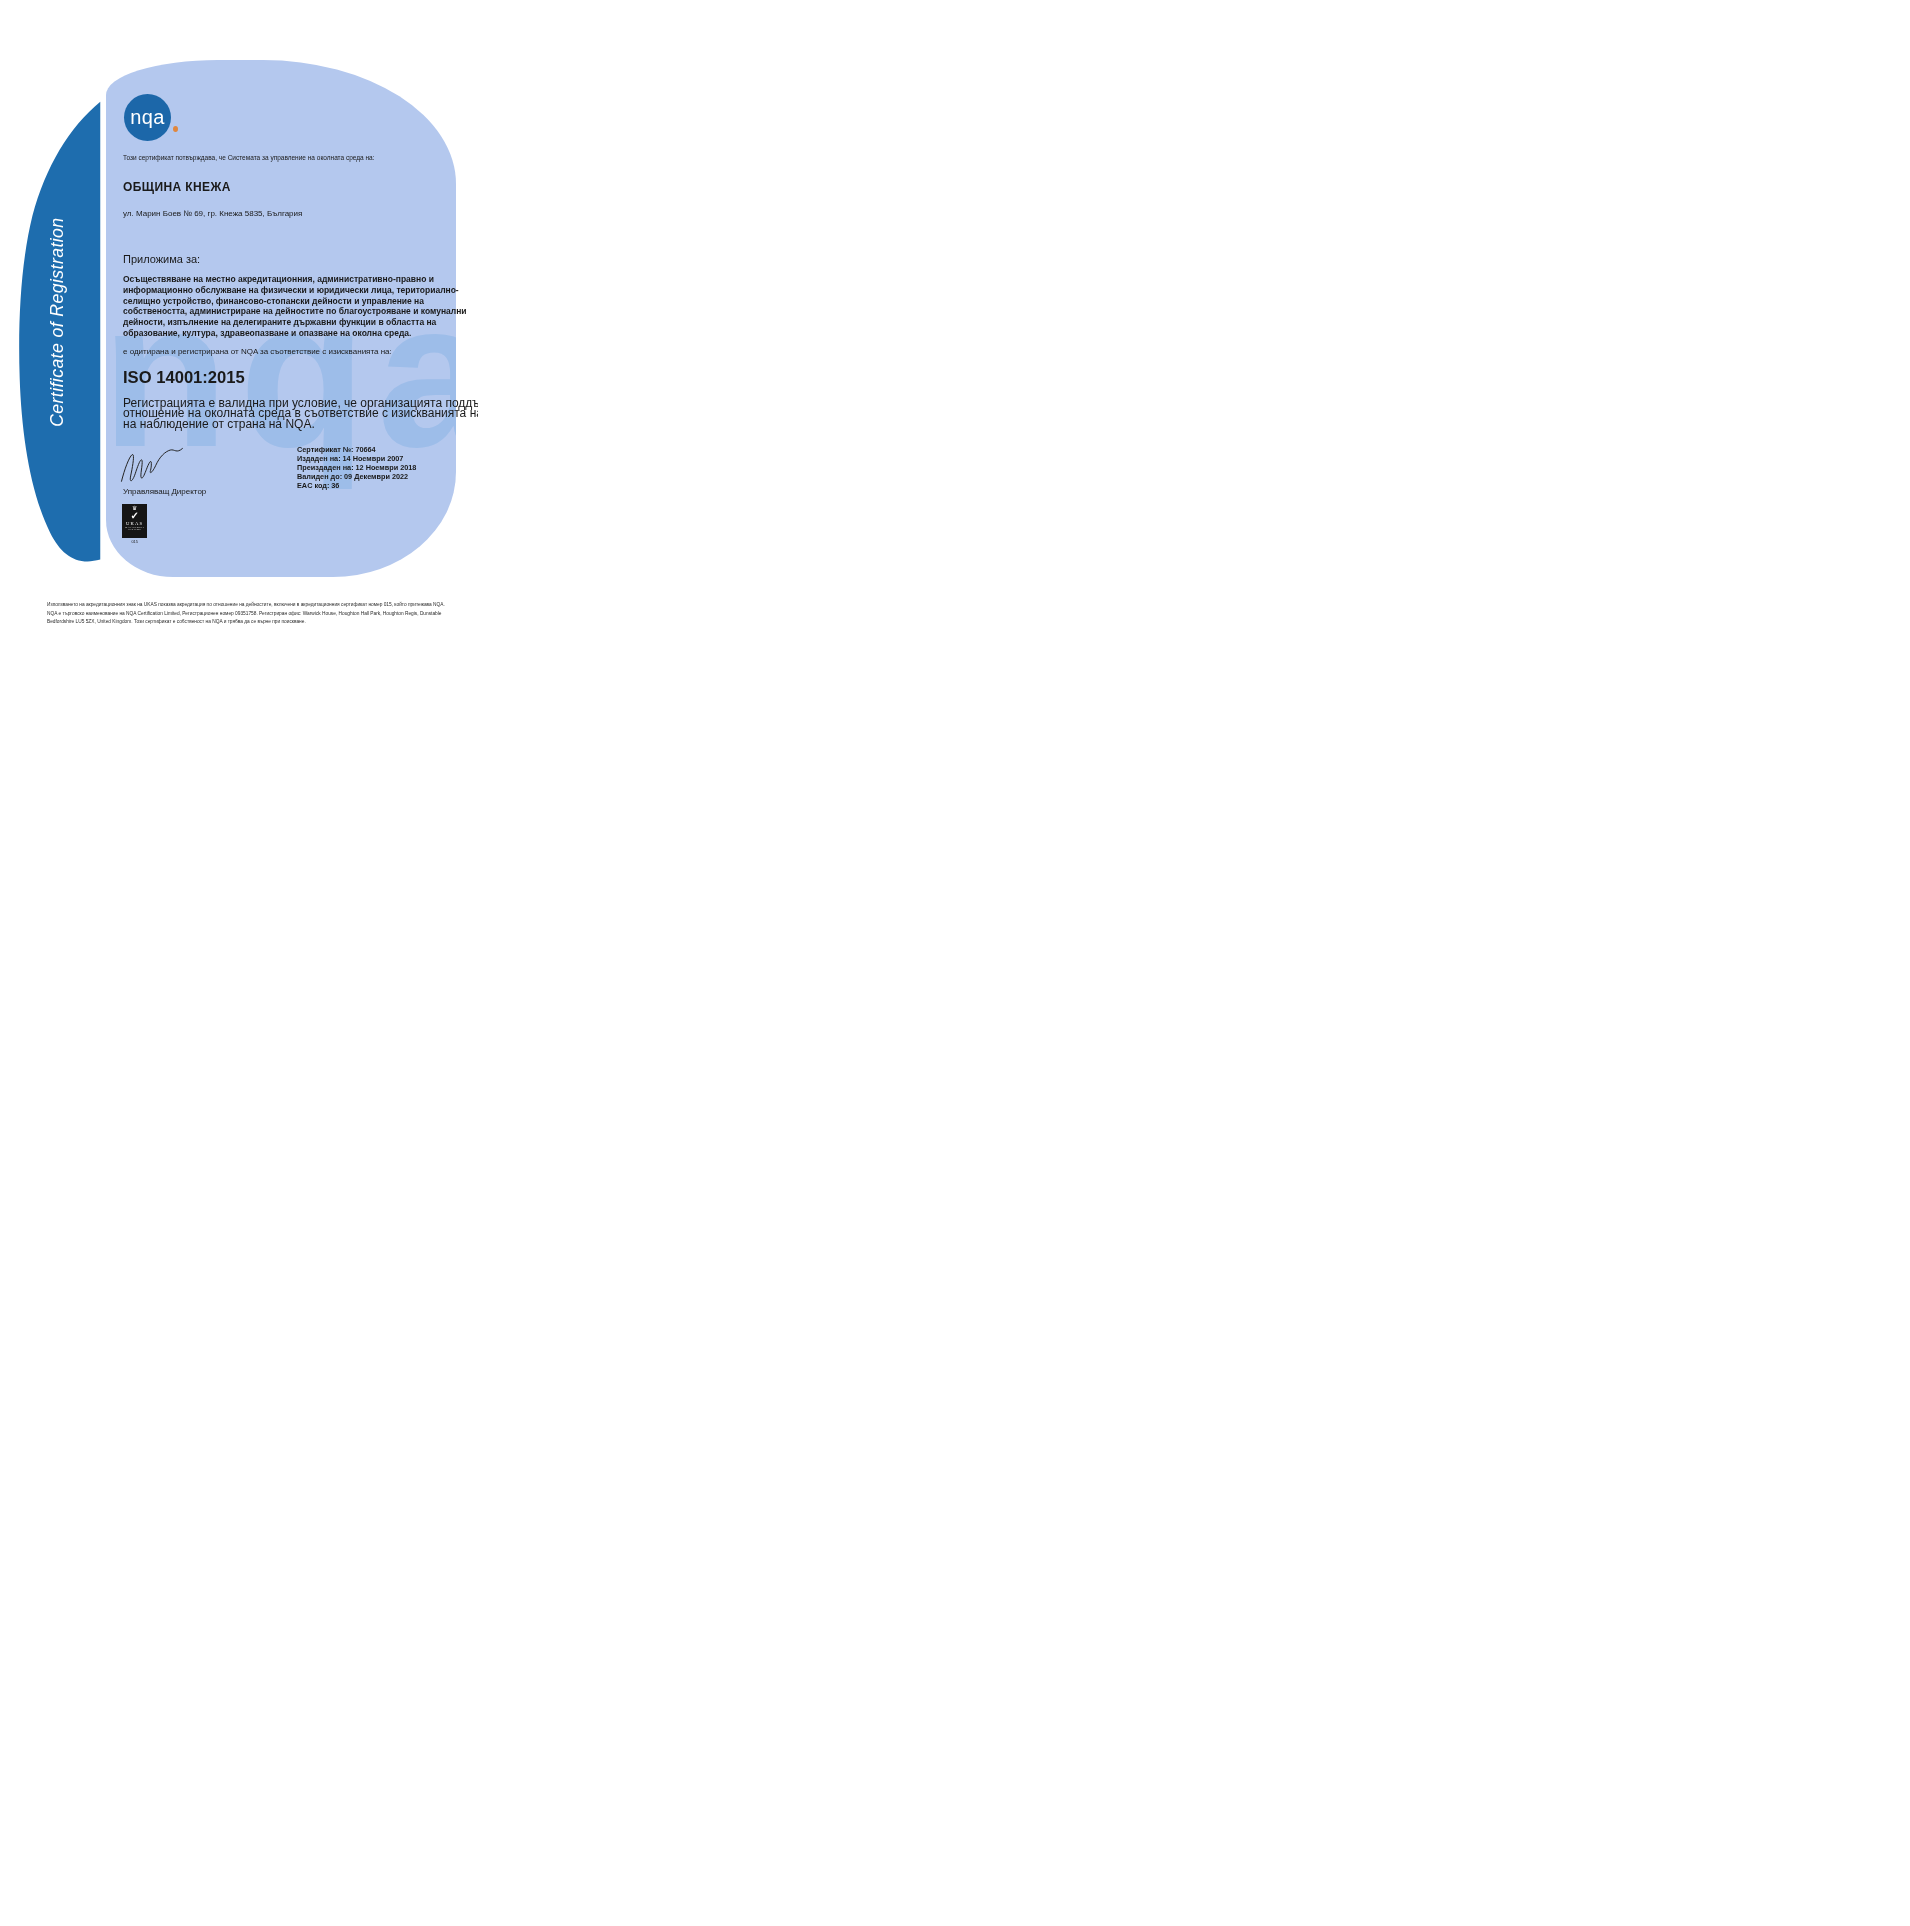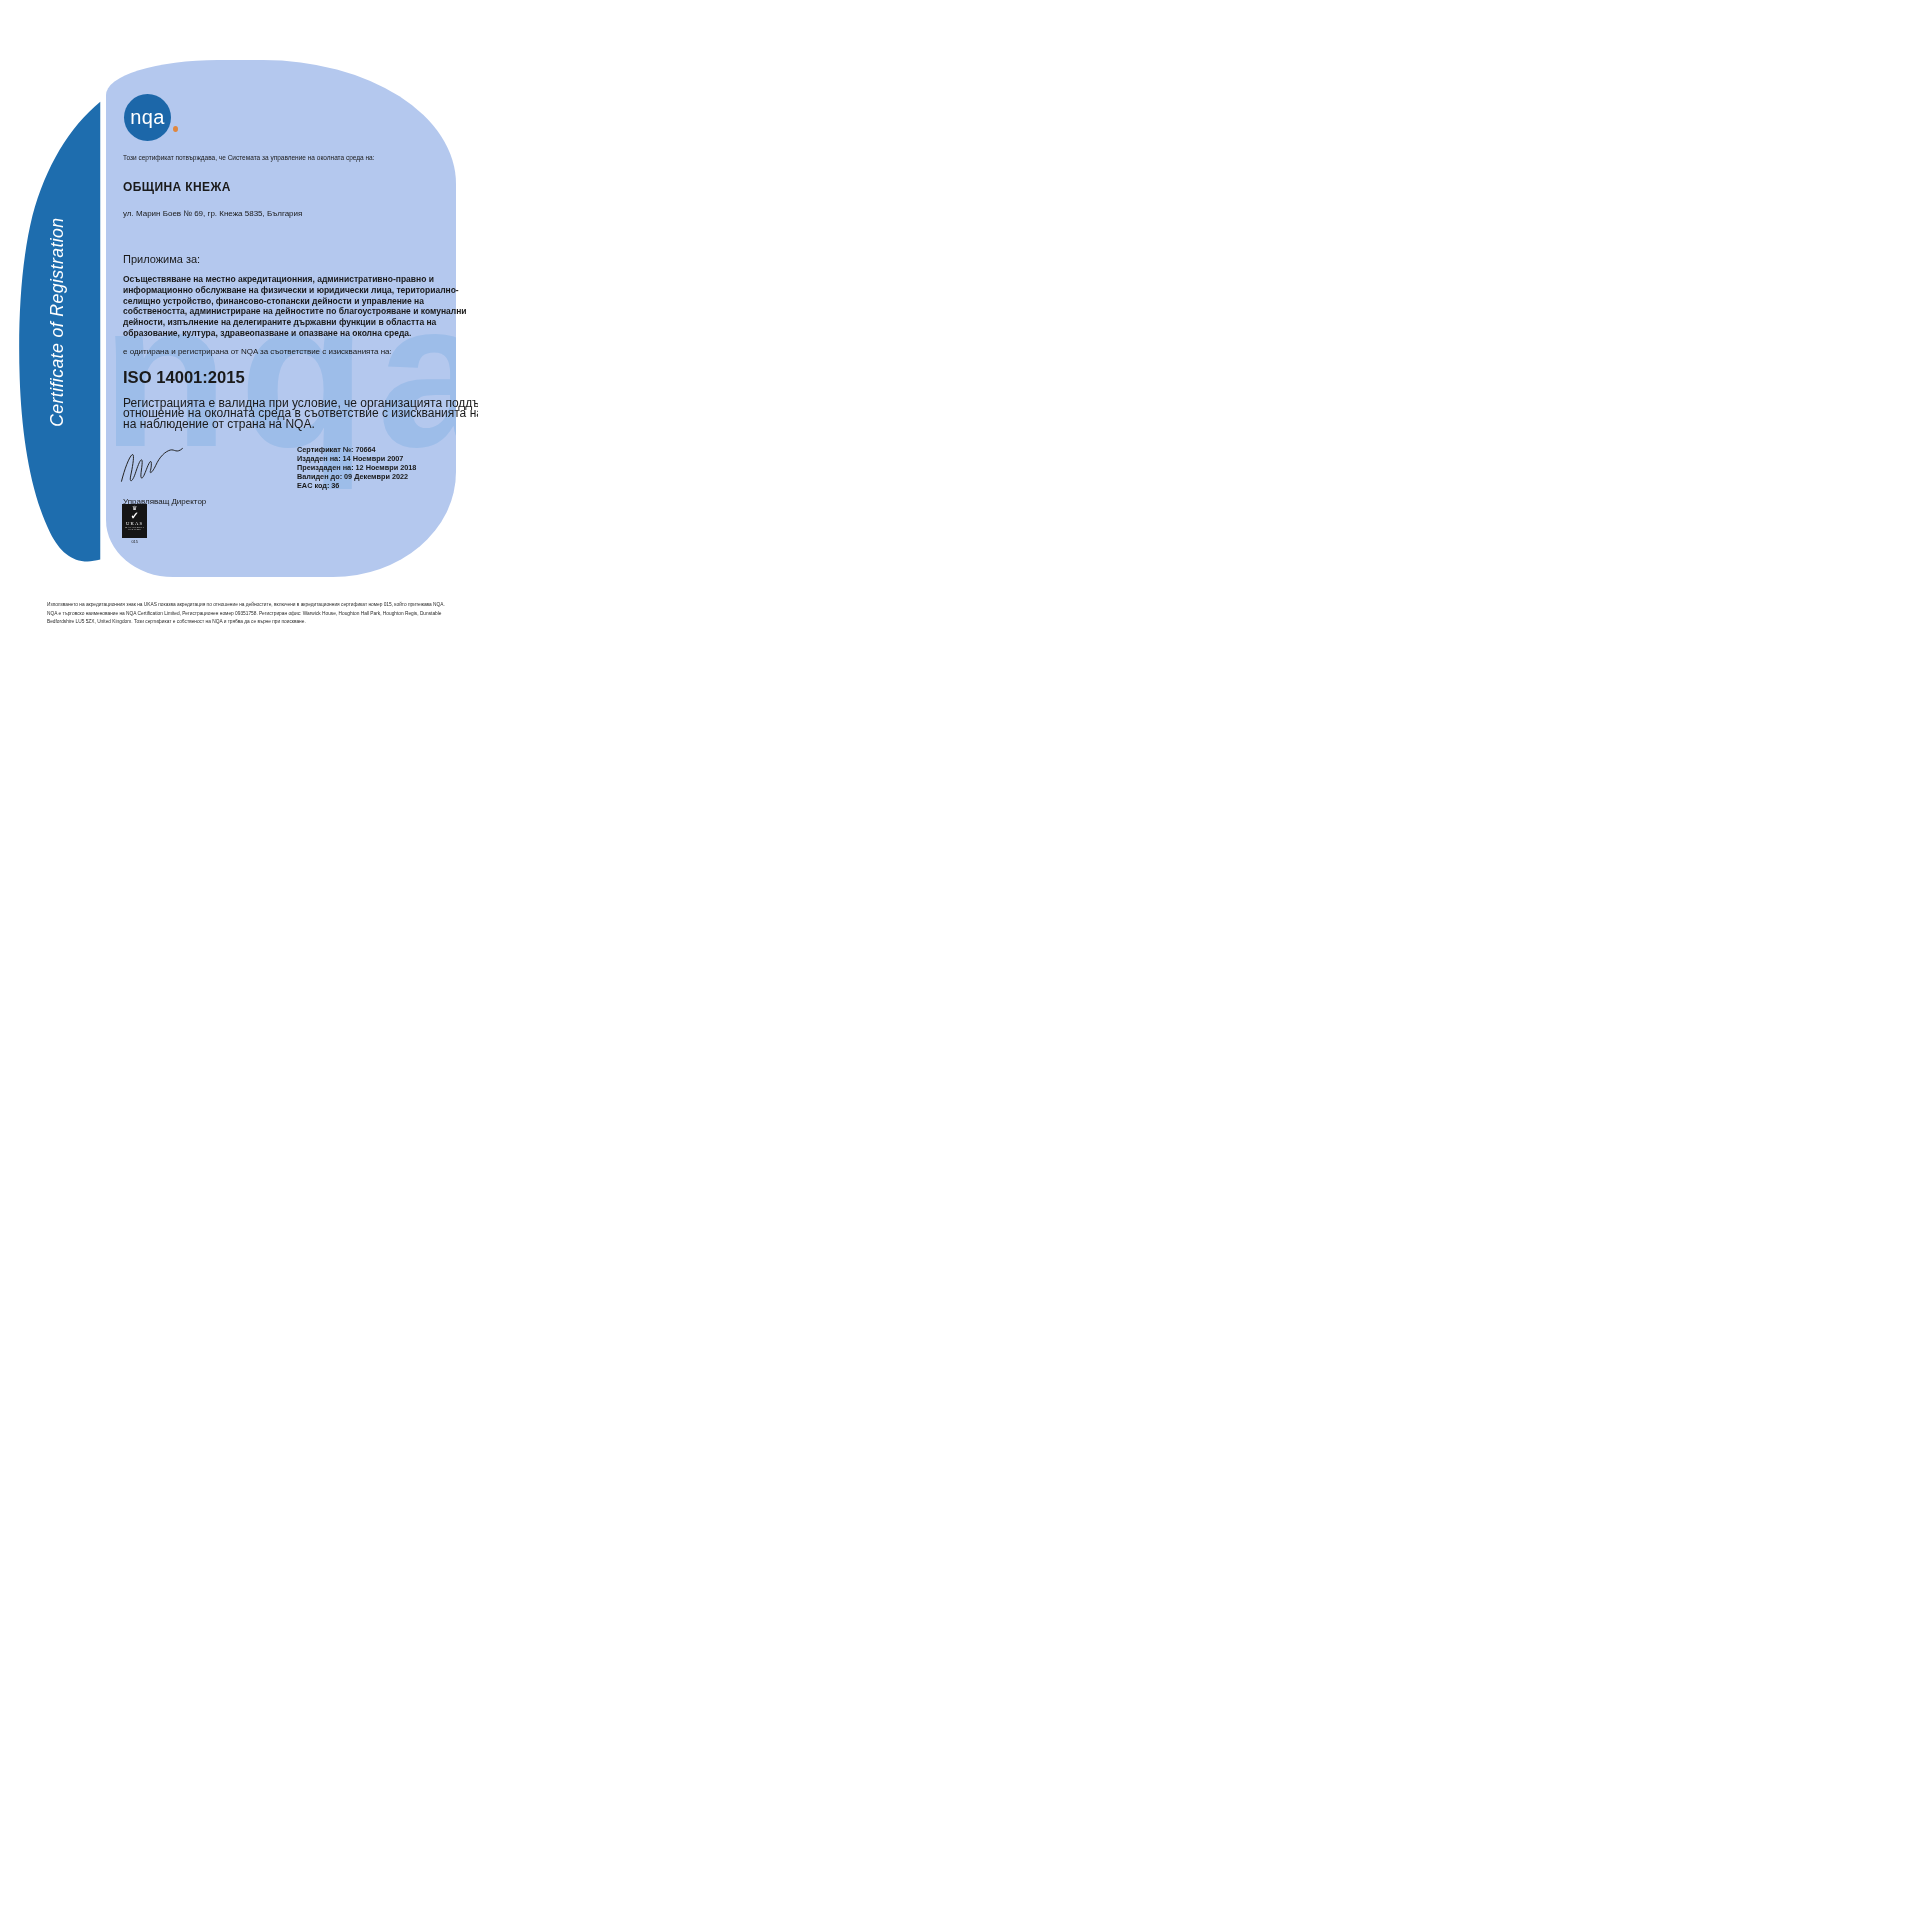--- a/index.html
+++ b/index.html
@@ -38,21 +38,21 @@
   .txt{position:absolute;white-space:nowrap;}
   .intro{left:123px;top:154px;font-size:6.5px;}
   .org{left:123px;top:180px;font-size:12px;font-weight:bold;letter-spacing:0.4px;}
   .addr{left:123px;top:209px;font-size:8px;}
   .applicable{left:123px;top:253px;font-size:11px;}
   .scope{left:123px;top:274px;font-size:8.5px;font-weight:bold;line-height:10.8px;}
   .audited{left:123px;top:347px;font-size:8px;text-align:right;}
   .standard{left:123px;top:368px;font-size:16.6px;font-weight:bold;}
   .validity{left:123px;top:398px;font-size:12px;line-height:10.4px;}
   .signature{position:absolute;left:119px;top:447px;}
-  .director{left:123px;top:497px;font-size:8px;}
+  .director{left:123px;top:487px;font-size:8px;}
   .details{position:absolute;left:297px;top:446px;font-size:7.3px;line-height:8.9px;white-space:nowrap;}
   .details .row span{display:inline;font-weight:bold;}
   .details .val{margin-left:1.9px;text-align:center;}
   .ukas{
     position:absolute;left:122px;top:504px;width:25.4px;height:34px;background:#151515;
     color:#fff;text-align:center;display:flex;flex-direction:column;align-items:center;
     justify-content:flex-start;padding-top:1.5px;box-sizing:border-box;
   }
   .ukas .crown{font-size:5.8px;line-height:5.8px;}
   .ukas .tick{font-size:10px;line-height:9.2px;font-weight:bold;margin-top:-0.8px;}

